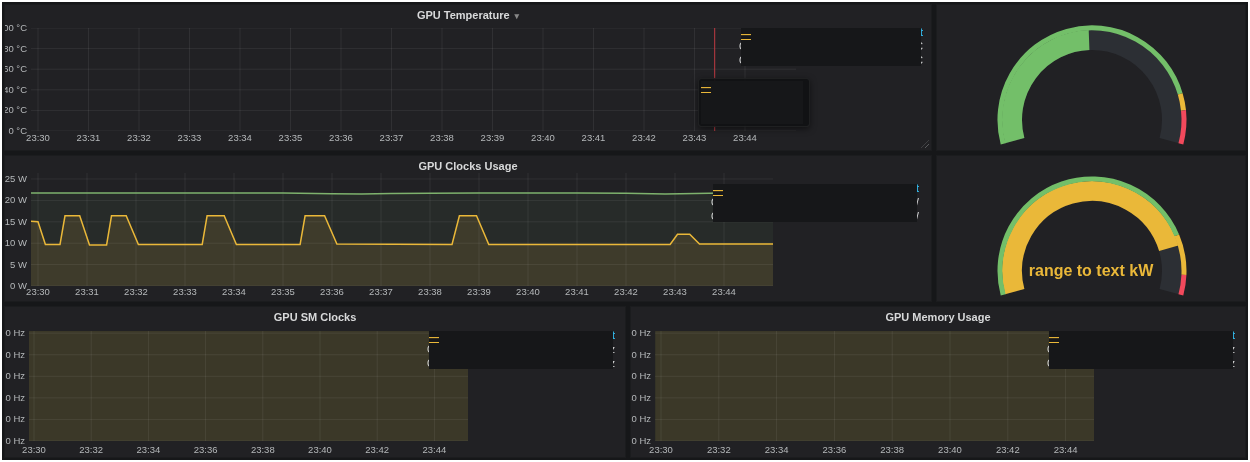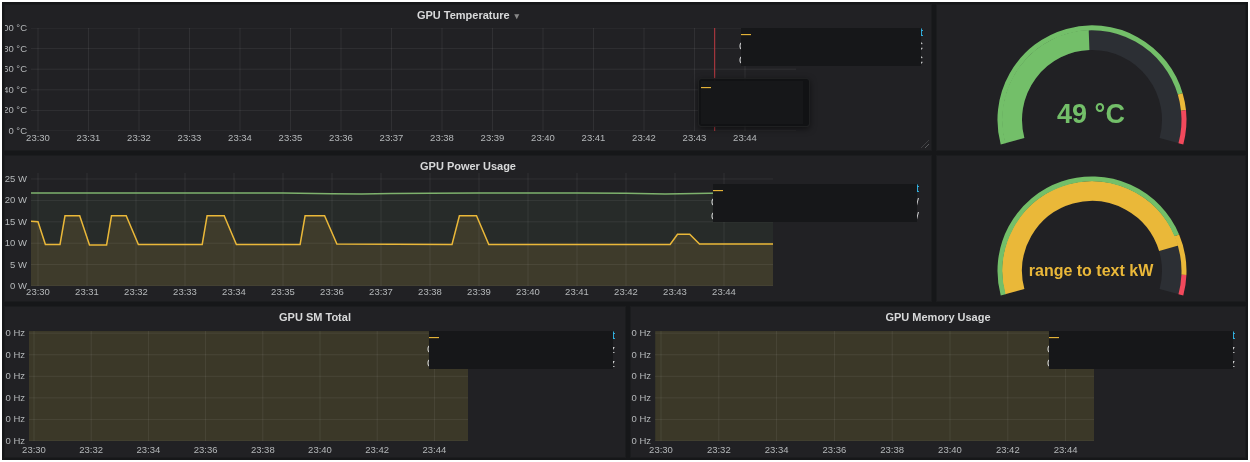--- a/index.html
+++ b/index.html
@@ -1,18 +1,18 @@
 <!DOCTYPE html>
 <html><head>
 <meta charset="utf-8">
 <style>
   html,body{margin:0;padding:0;background:#ffffff;}
   .stage{position:relative;width:1250px;height:462px;background:#ffffff;overflow:hidden;
          font-family:"Liberation Sans",sans-serif;}
-  .dash{position:absolute;inset:2px;background:#161719;}
+  .dash{position:absolute;inset:2px;background:#161719;text-decoration:underline;}
   .panel{position:absolute;background:#212124;border:1px solid #1b1c1e;box-sizing:border-box;overflow:hidden;}
   .panel-title{position:absolute;top:0;left:0;right:0;height:20px;text-align:center;
                font-size:11px;font-weight:bold;color:#d8d9da;line-height:20px;cursor:pointer;}
   .panel-title .caret{color:#888;font-size:9px;margin-left:5px;}
   svg.chart,svg.gauge{position:absolute;left:0;top:0;}
   .legend{position:absolute;font-size:10px;color:#d8d9da;}
   .legend .lrow{display:grid;line-height:14px;}
   .legend .lrow .c{text-align:right;padding-right:4px;}
   .legend .hdr{color:#33b5e5;font-weight:bold;}
   .legend .lbl{text-align:left;white-space:nowrap;cursor:pointer;}
@@ -130,26 +130,25 @@
     </div>
 
     <div class="panel" id="panel-gtemp" style="left:934px;top:2px;width:310px;height:147px">
       <svg class="gauge" width="310" height="147">
           <path d="M 77.73 135.71 A 80 80 0 1 1 232.27 135.71" stroke="#2C2F34" stroke-width="20" fill="none"></path>
           <path d="M 77.73 135.71 A 80 80 0 0 1 152.07 35.05" stroke="#73BF69" stroke-width="20" fill="none"></path>
           <path d="M 66.13 138.81 A 92 92 0 0 1 243.21 88.87" stroke="#73BF69" stroke-width="5" fill="none"></path>
           <path d="M 243.21 88.87 A 92 92 0 0 1 246.50 105.38" stroke="#EAB839" stroke-width="5" fill="none"></path>
           <path d="M 246.50 105.38 A 92 92 0 0 1 243.87 138.81" stroke="#F2495C" stroke-width="5" fill="none"></path>
         </svg>
-      <div class="gauge-value gv-temp">49 °C</div>
     </div>
 
     <div class="panel" id="panel-power" style="left:2px;top:153px;width:928px;height:147px">
       <div class="panel-title">
-        <span>GPU Power Usage</span>
+        <span>GPU Clocks Usage</span>
       </div>
       <svg class="chart" width="928" height="147">
           <defs>
             <clipPath id="clip-power">
               <rect x="26" y="17" width="742" height="113"></rect>
             </clipPath>
           </defs>
           <g clip-path="url(#clip-power)">
             <path d="M23.2 37.1 L82.0 36.9 L131.0 37.1 L180.0 36.9 L229.0 37.1 L278.0 37.1 L327.0 37.8 L356.4 38.0 L385.8 37.5 L425.0 37.3 L474.0 37.1 L523.0 37.1 L572.0 37.1 L621.0 37.3 L660.2 38.0 L689.6 37.5 L719.0 37.1 L772.9 37.0 L 772.9 130 L 23.2 130 Z" fill="#7EB26D" fill-opacity="0.07" stroke="none"></path>
             <path d="M23.2 64.9 L33.0 65.8 L40.4 88.5 L55.0 88.5 L60.0 59.8 L74.7 59.8 L84.5 88.9 L101.6 88.9 L106.5 59.8 L121.2 59.8 L133.4 88.5 L197.2 88.5 L202.1 59.8 L219.2 59.8 L231.4 88.5 L295.1 88.5 L300.1 59.8 L319.6 59.8 L331.9 88.1 L447.0 88.5 L454.4 59.8 L471.5 59.8 L483.8 88.5 L665.1 88.5 L672.5 78.2 L684.7 78.2 L694.5 88.1 L772.9 88.1 L 772.9 130 L 23.2 130 Z" fill="#EAB839" fill-opacity="0.12" stroke="none"></path>
@@ -227,21 +226,21 @@
           <path d="M 77.73 135.71 A 80 80 0 0 1 231.71 92.28" stroke="#EAB839" stroke-width="20" fill="none"></path>
           <path d="M 66.13 138.81 A 92 92 0 0 1 239.81 79.35" stroke="#73BF69" stroke-width="5" fill="none"></path>
           <path d="M 239.81 79.35 A 92 92 0 0 1 246.92 118.85" stroke="#EAB839" stroke-width="5" fill="none"></path>
           <path d="M 246.92 118.85 A 92 92 0 0 1 243.87 138.81" stroke="#F2495C" stroke-width="5" fill="none"></path>
         </svg>
       <div class="gauge-value gv-kw">range to text kW</div>
     </div>
 
     <div class="panel" id="panel-sm" style="left:2px;top:304px;width:622px;height:152px">
       <div class="panel-title">
-        <span>GPU SM Total</span>
+        <span>GPU SM Clocks</span>
       </div>
       <svg class="chart" width="622" height="152">
           <defs>
             <clipPath id="clip-sm">
               <rect x="24" y="24" width="439" height="110"></rect>
             </clipPath>
           </defs>
           <g clip-path="url(#clip-sm)">
             <path d="M23.3 -15.9 L463.7 -15.9 L 463.7 134 L 23.3 134 Z" fill="#7EB26D" fill-opacity="0.06" stroke="none"></path>
             <path d="M23.3 -15.9 L463.7 -15.9 L 463.7 134 L 23.3 134 Z" fill="#EAB839" fill-opacity="0.11" stroke="none"></path>

